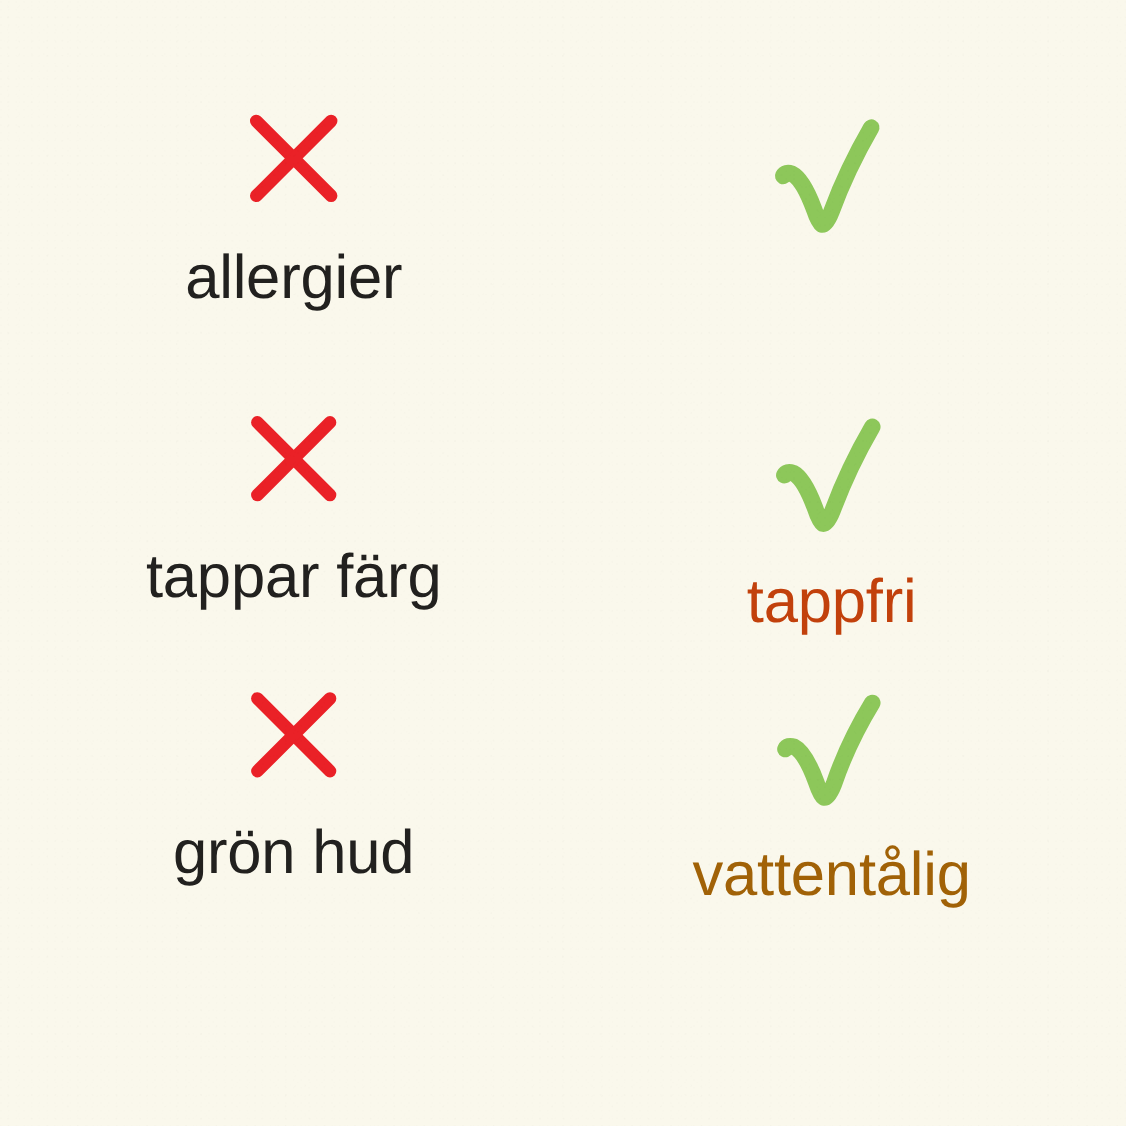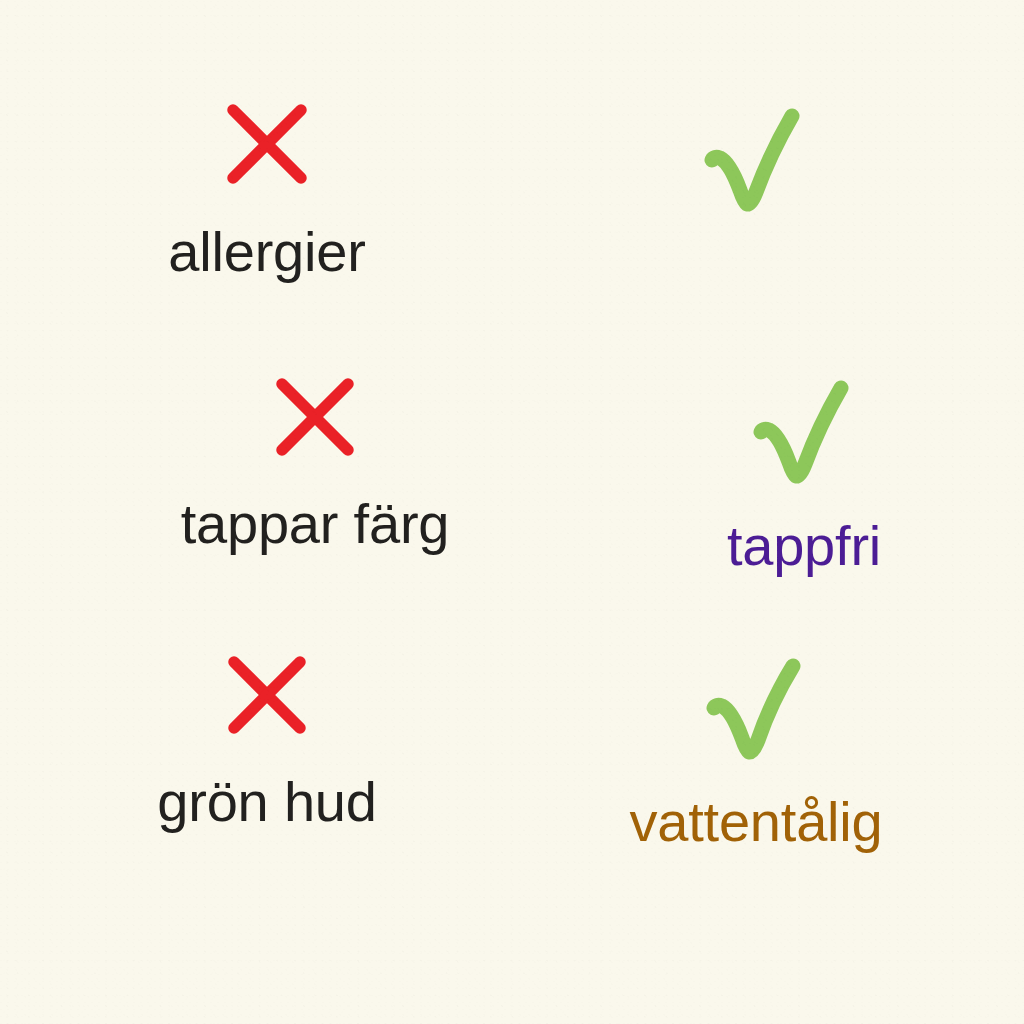--- a/index.html
+++ b/index.html
@@ -61,22 +61,22 @@
     letter-spacing: -0.2px;
   }
 
   
 
   
   .col-neg { left: 0; width: 512px; }
   .col-pos { left: 512px; width: 512px; }
 
   .row1 { top: 104px; }
-  .row2 { top: 378px; padding-left: 48px; }
-  .row3 { top: 656px; align-items: center; }
+  .row2 { top: 378px; }
+  .row3 { top: 629px; align-items: center; }
 
   .cell.col-neg .inner { transform: translateX(11px); }
   .cell.col-pos .inner { transform: translateX(-12px); }
 
   .inner {
     display: flex;
     flex-direction: column;
     align-items: center;
   }
 
@@ -131,21 +131,21 @@
     </div>
 
     <div class="cell col-pos row2">
       <div class="inner">
         <span class="icon">
           <svg width="102" height="110" viewBox="0 0 102 110" aria-hidden="true">
             <path d="M8 54 Q10 50 16 52 Q26 57 36 84 Q40 96 43 98 Q47 99 52 86 Q66 48 88 10" stroke="#8dc75a" stroke-width="15" stroke-linecap="round" stroke-linejoin="round" fill="none"></path>
           </svg>
         </span>
         <div class="gap-check"></div>
-        <span class="label" style="color: #4c1d95;">tappfri</span>
+        <span class="label" style="color: #c2410c;">tappfri</span>
       </div>
     </div>
 
     <div class="cell col-neg row3">
       <div class="inner">
         <span class="icon">
           <svg width="78" height="78" viewBox="0 0 78 78" aria-hidden="true">
             <g stroke="#ea2127" stroke-width="11.5" stroke-linecap="round" fill="none">
               <line x1="6" y1="6" x2="72" y2="72" stroke="#ea2127"></line>
               <line x1="72" y1="6" x2="6" y2="72" stroke="#ea2127"></line>

